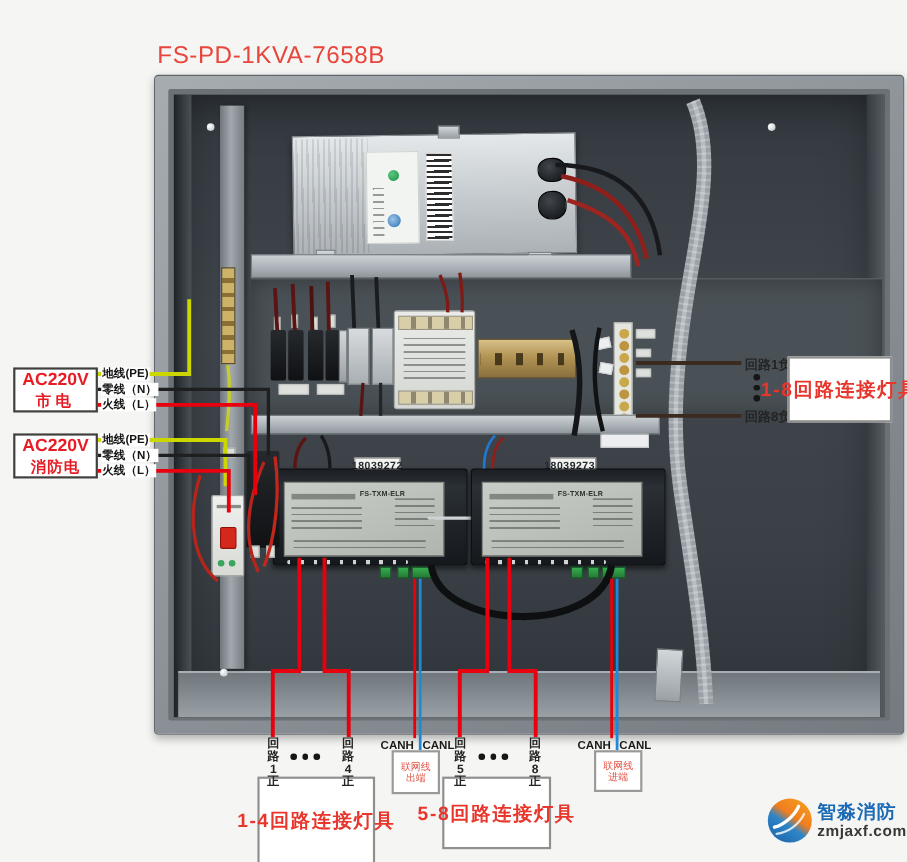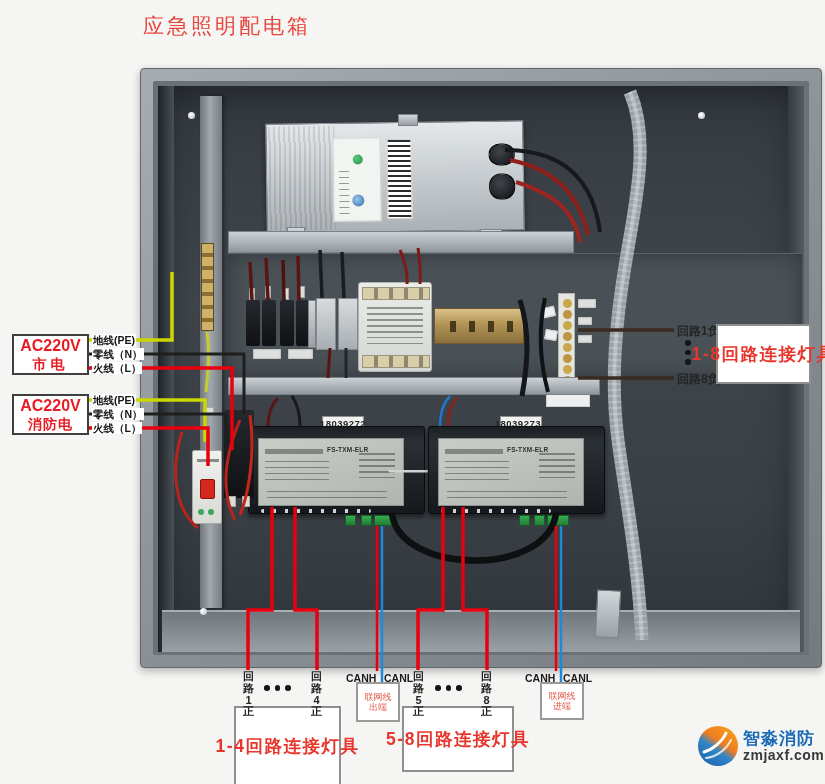--- a/index.html
+++ b/index.html
@@ -83,21 +83,21 @@
   .wm-icon{width:40px;height:40px;border-radius:50%;overflow:hidden;
            background:linear-gradient(215deg,#f7a41d 0%,#ef7d1f 42%,#2f86c6 58%,#1a5fa8 100%);}
   .wm-name{font-size:17px;font-weight:bold;color:#1b6ab5;letter-spacing:1px;}
   .wm-site{font-size:14px;font-weight:bold;color:#383838;letter-spacing:.5px;}
 </style>
 </head>
 <body>
 
 <div class="stage">
 
-  <div class="p title1">应急照明配电箱</div>
+  <div class="p title2">FS-PD-1KVA-7658B</div>
 
   <div class="p cab-outer"></div>
   <div class="p cab-lip"></div>
 
   <div class="p cavity">
 
     <div class="p" style="left:0;top:0;width:16px;height:566px;background:linear-gradient(90deg,#1d2226,#4a5156);"></div>
     <div class="p" style="left:630px;top:0;width:16px;height:566px;background:linear-gradient(270deg,#565c61,#353b40);"></div>
     <div class="p" style="left:4px;top:524px;width:638px;height:42px;background:linear-gradient(180deg,#70777c,#9aa1a6);border-top:2px solid #a8afb4;"></div>
 
@@ -297,21 +297,21 @@
     <div class="dot"></div>
     <div class="dot"></div>
   </div>
   <div class="p vcol" style="left:310px;top:671px;">回路4正</div>
   <div class="p can-lab" style="left:346px;top:672px;">CANH</div>
   <div class="p can-lab" style="left:384px;top:672px;">CANL</div>
   <div class="p net-box" style="left:356px;top:682px;">
     <span>联网线出端</span>
   </div>
 
-  <div class="p red-box" style="left:402px;top:706px;width:112px;height:66px;">
+  <div class="p red-box" style="left:402px;top:706px;width:99px;height:66px;">
     <span class="l">5-8回路</span>
     <span class="l">连接灯具</span>
   </div>
   <div class="p vcol" style="left:412px;top:671px;">回路5正</div>
   <div class="p dots-h" style="left:435px;top:685px;">
     <div class="dot"></div>
     <div class="dot"></div>
     <div class="dot"></div>
   </div>
   <div class="p vcol" style="left:480px;top:671px;">回路8正</div>

